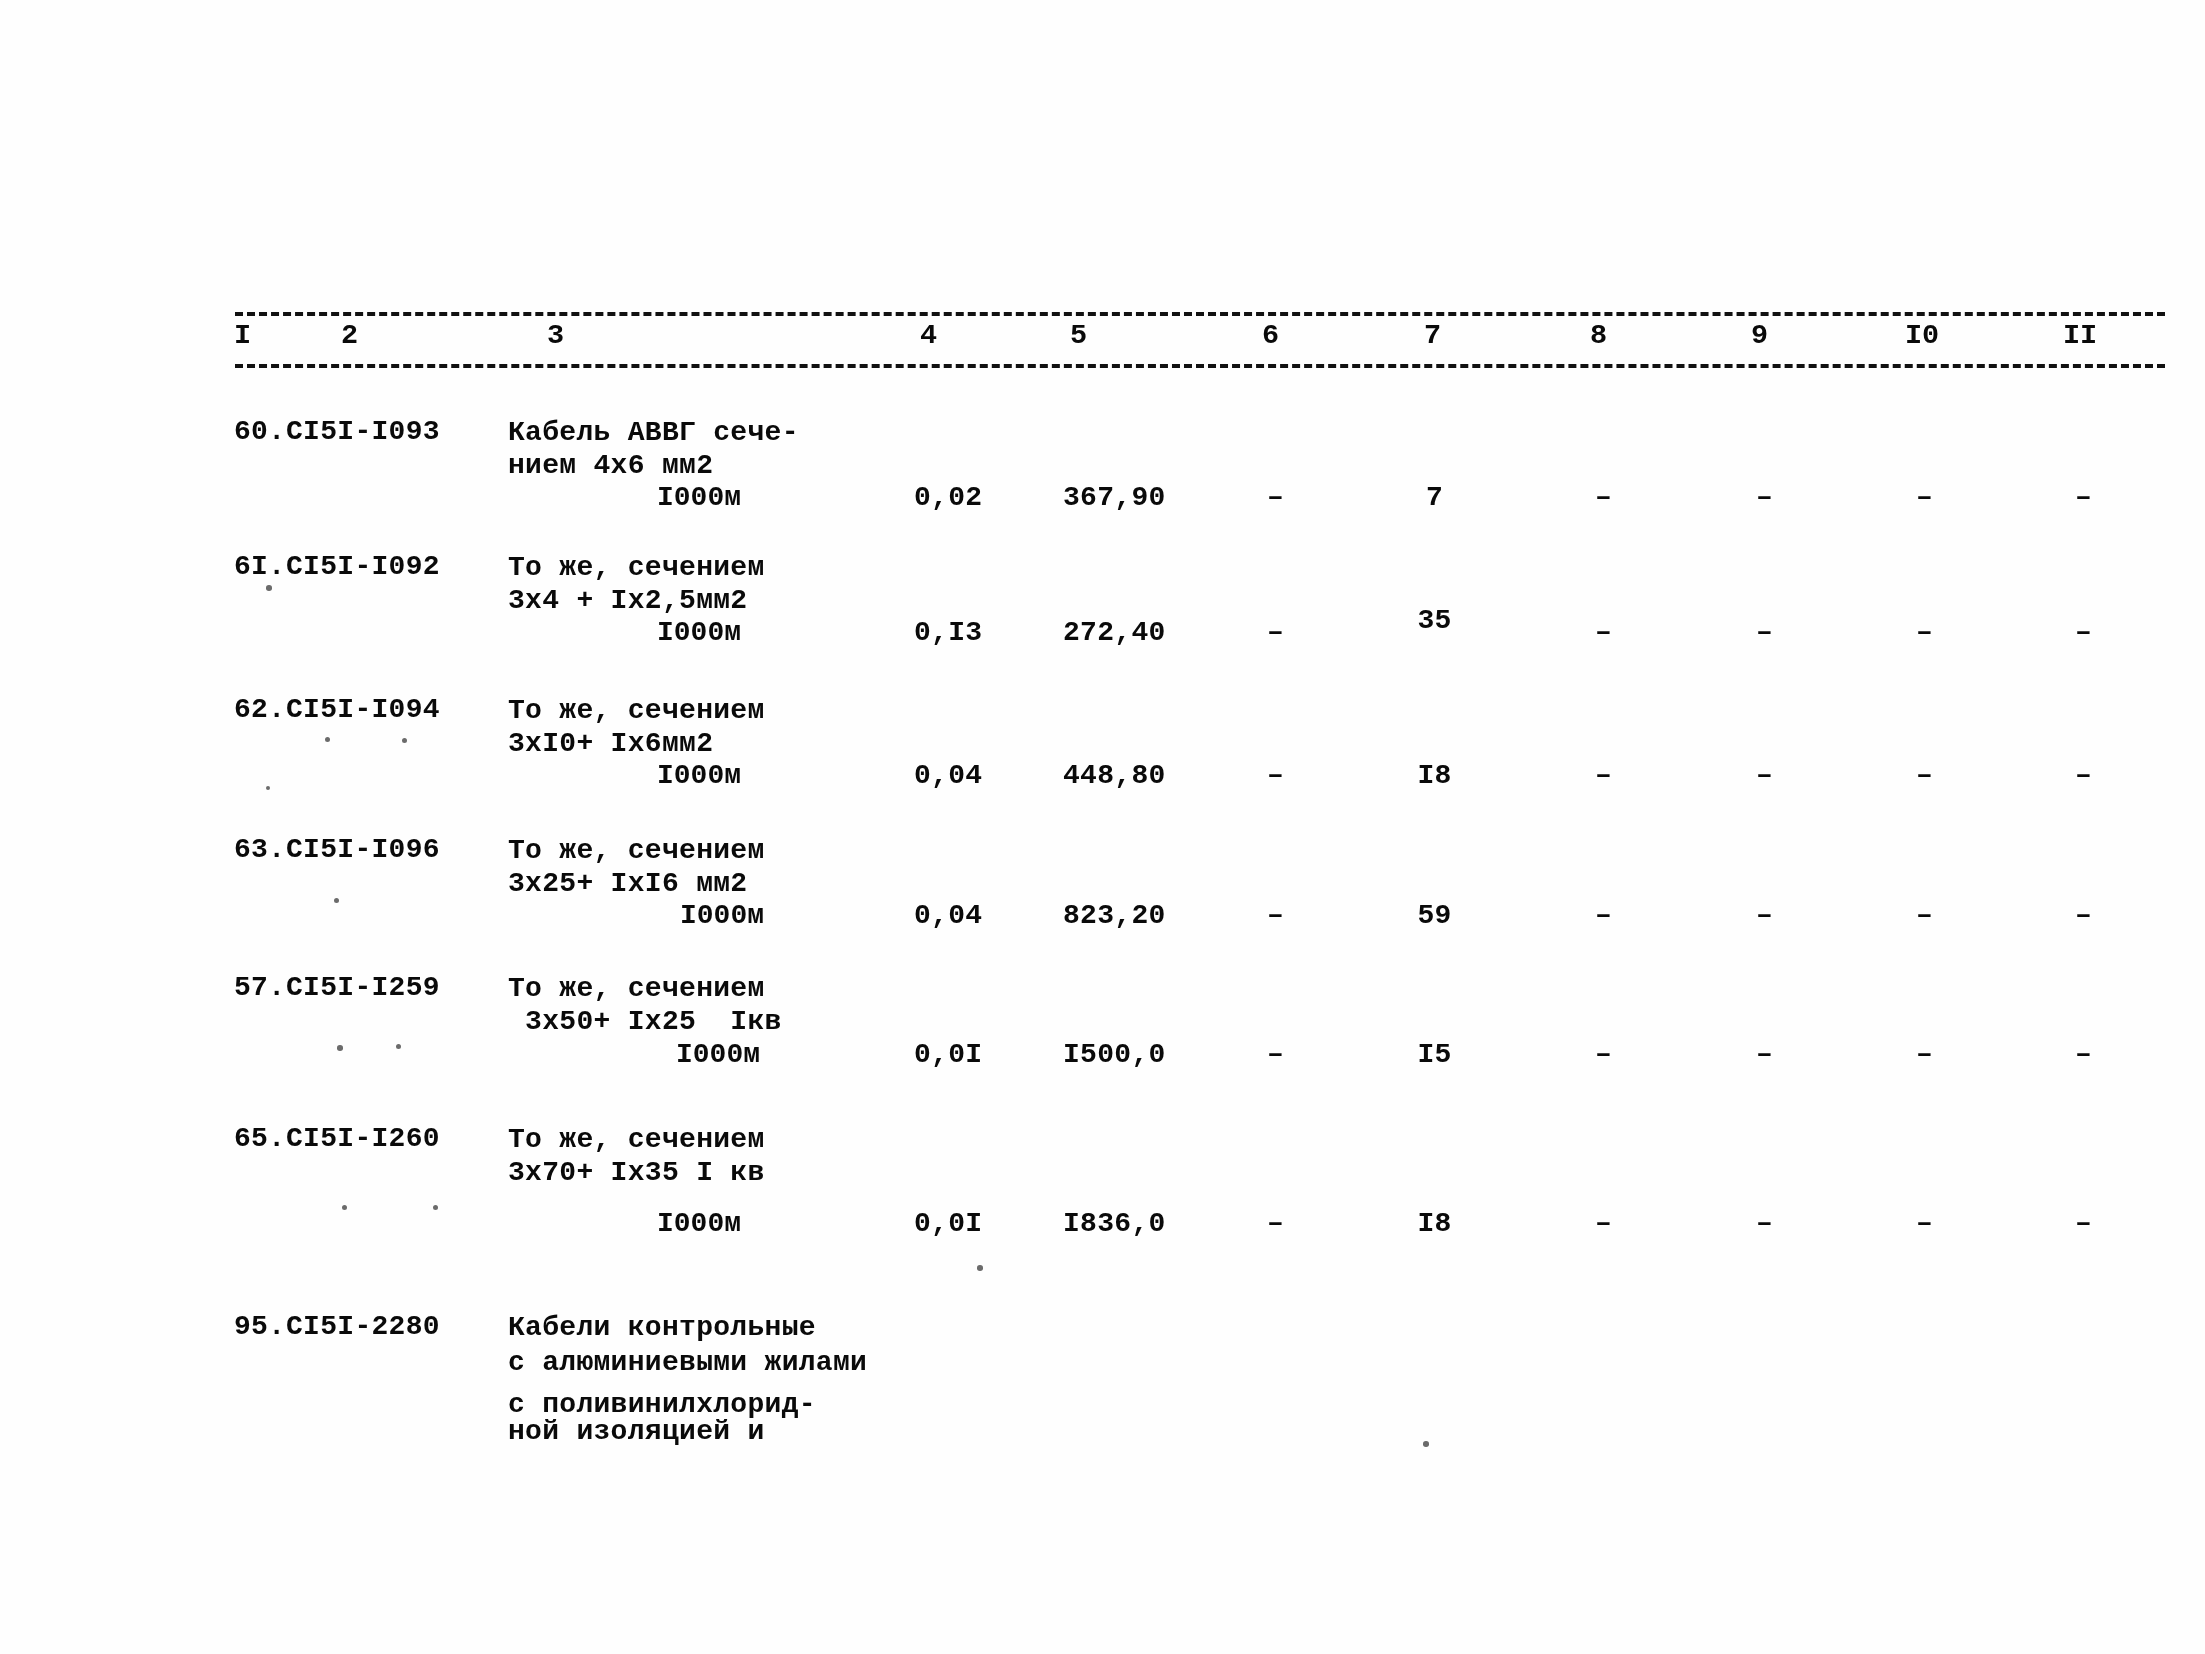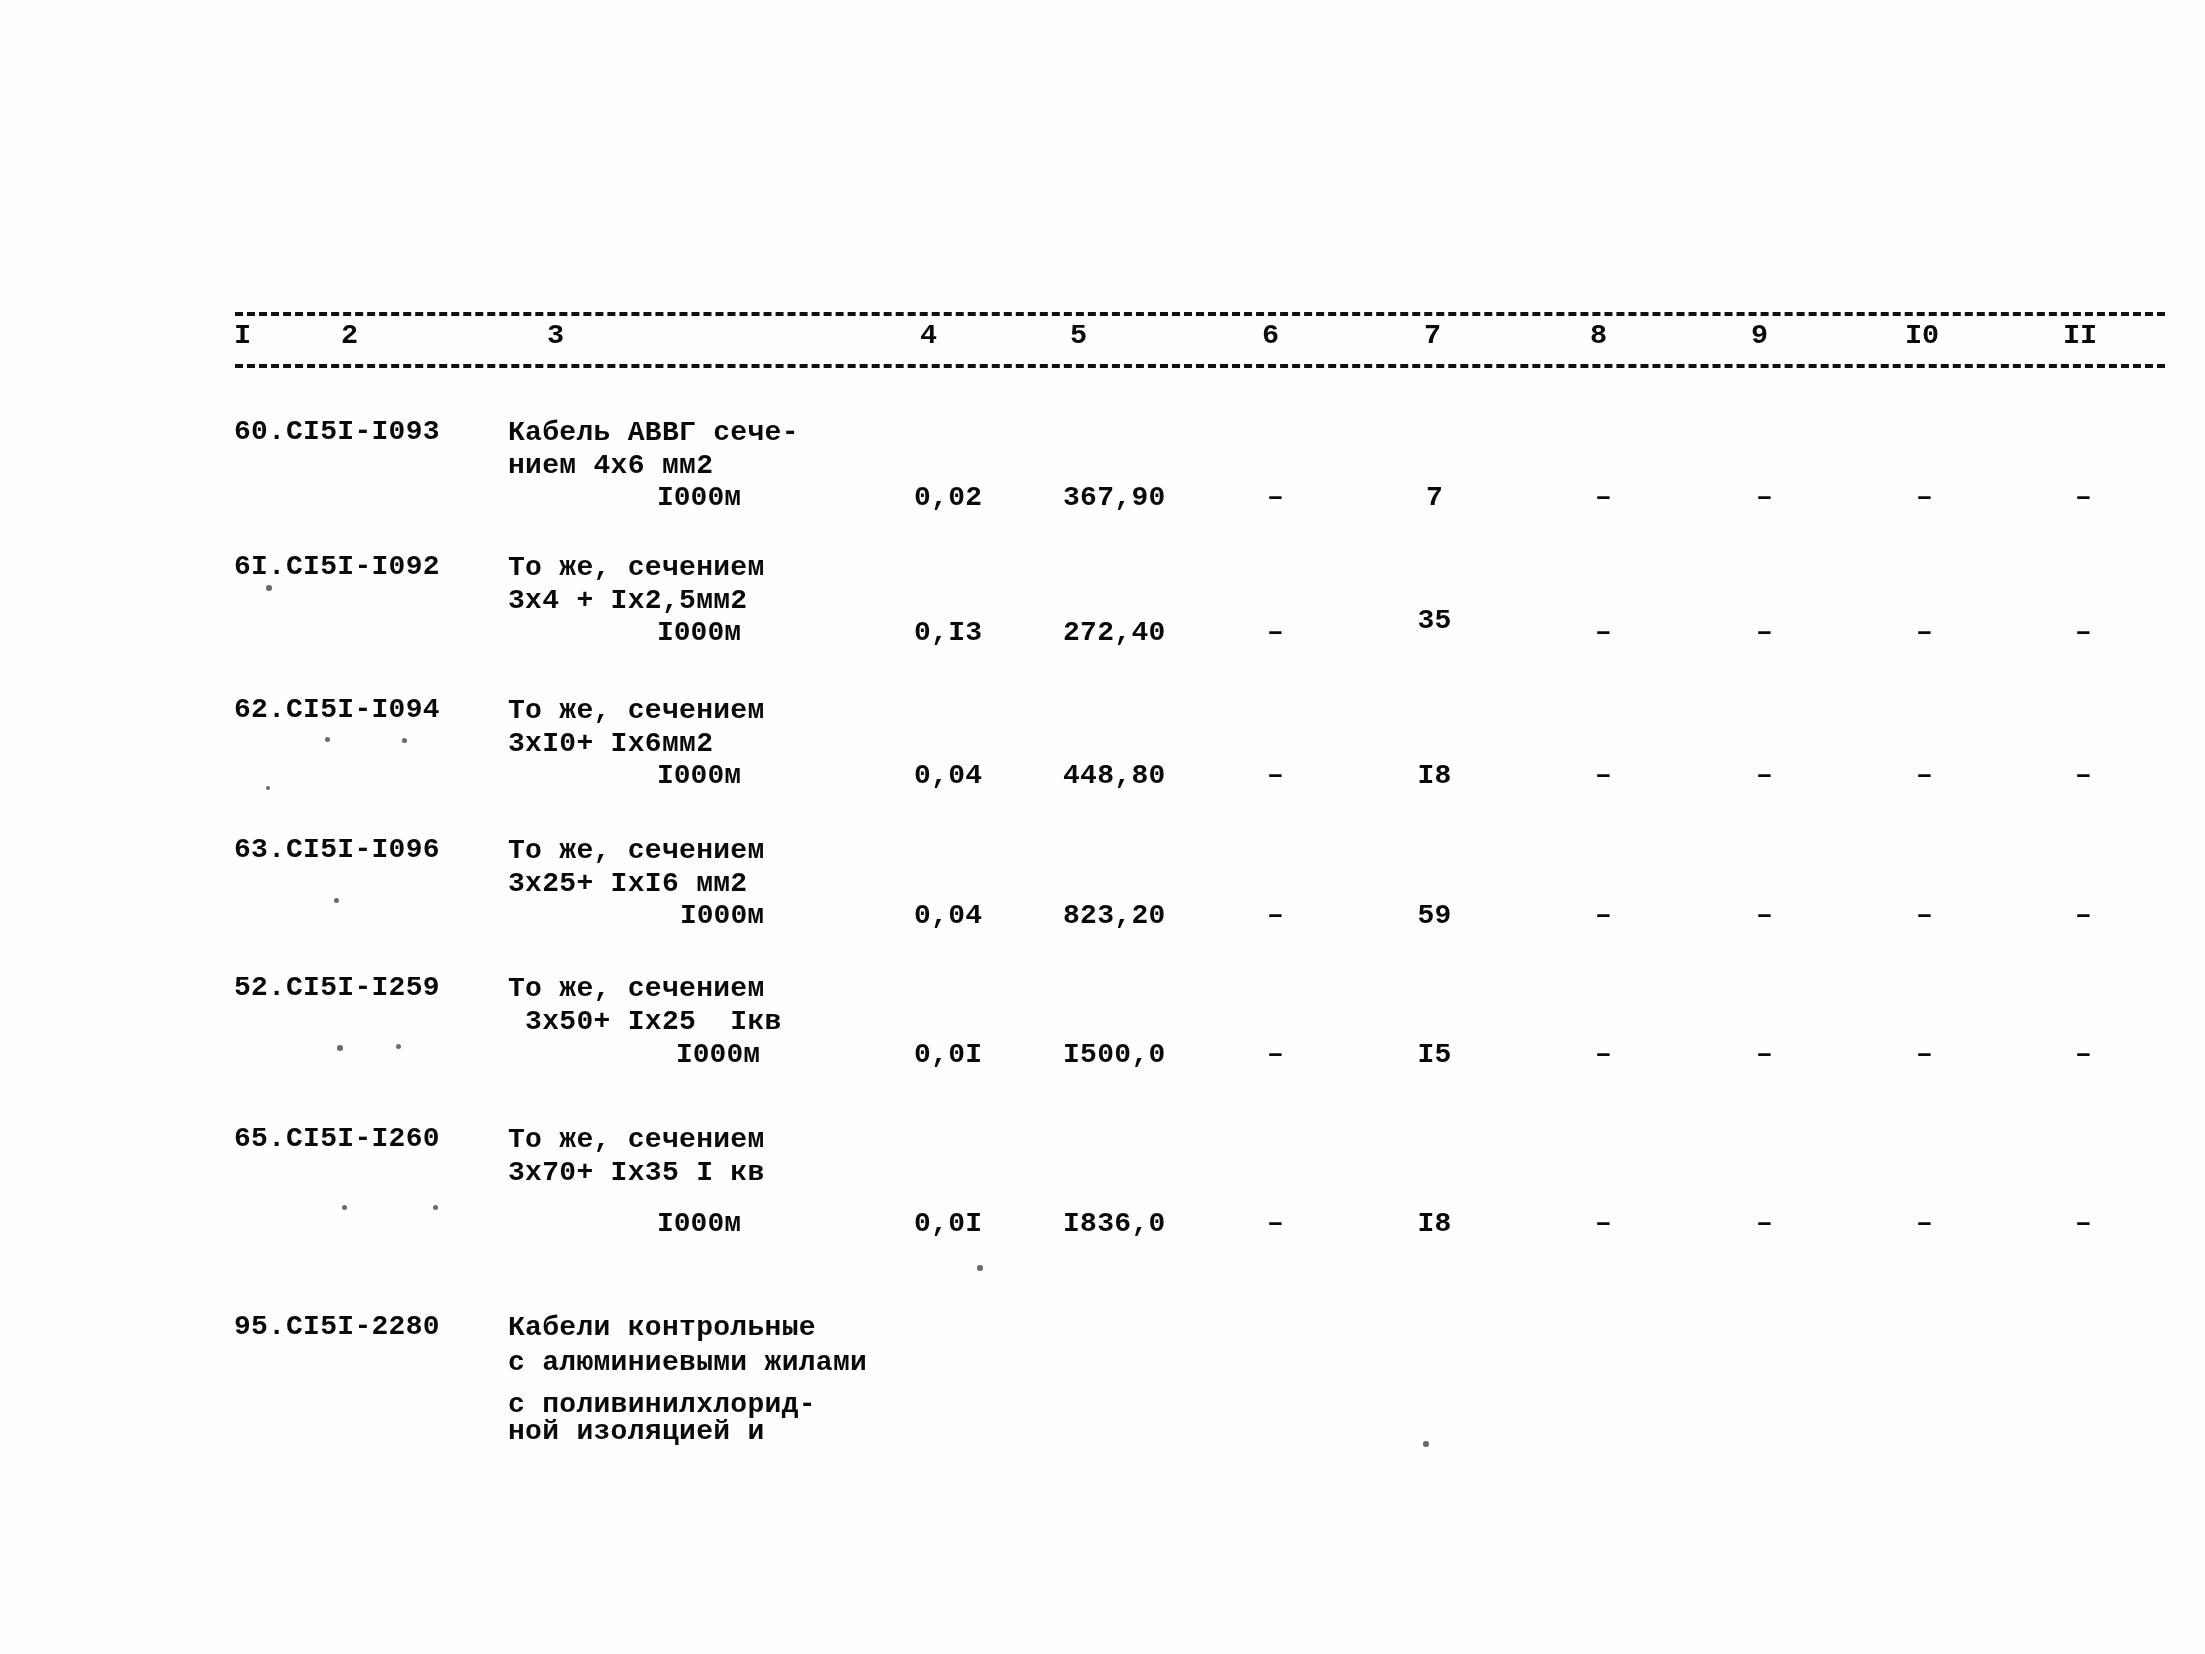--- a/index.html
+++ b/index.html
@@ -230,21 +230,21 @@
       <span class="cell c-price" style="top:66px">823,20</span>
       <span class="cell c-six" style="top:66px">–</span>
       <span class="cell c-seven" style="top:66px">59</span>
       <span class="cell c-eight" style="top:66px">–</span>
       <span class="cell c-nine" style="top:66px">–</span>
       <span class="cell c-ten" style="top:66px">–</span>
       <span class="cell c-elev" style="top:66px">–</span>
     </div>
 
     <div class="row" style="top:972px">
-      <span class="cell c-num">52.</span>
+      <span class="cell c-num">57.</span>
       <span class="cell c-code">СI5I-I259</span>
       <span class="desc-block" style="top:0px">То же, сечением</span>
       <span class="desc-block" style="top:33px"> 3х50+ Iх25  Iкв</span>
       <span class="unit-line" style="left:676px; top:67px">I000м</span>
       <span class="cell c-qty" style="top:67px">0,0I</span>
       <span class="cell c-price" style="top:67px">I500,0</span>
       <span class="cell c-six" style="top:67px">–</span>
       <span class="cell c-seven" style="top:67px">I5</span>
       <span class="cell c-eight" style="top:67px">–</span>
       <span class="cell c-nine" style="top:67px">–</span>

